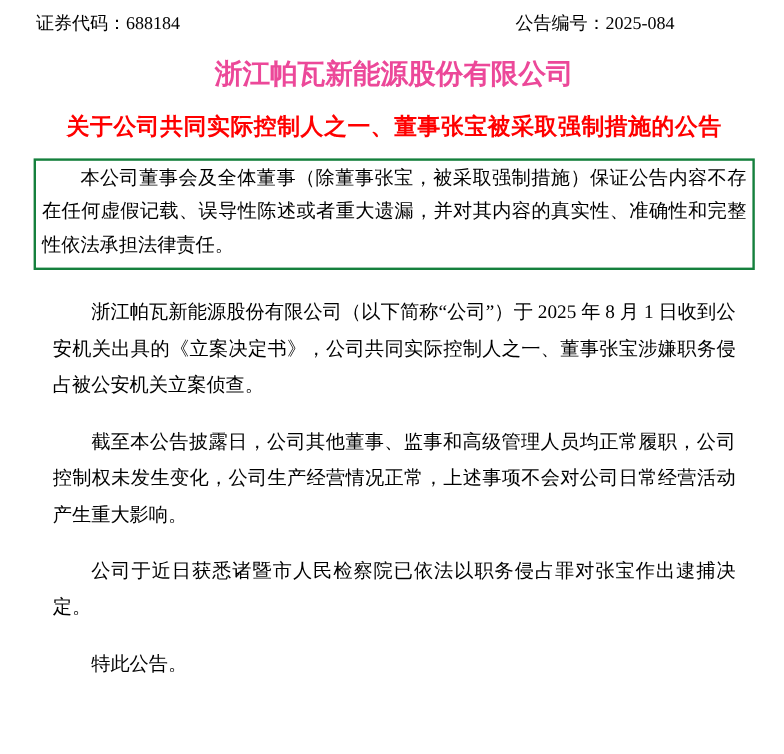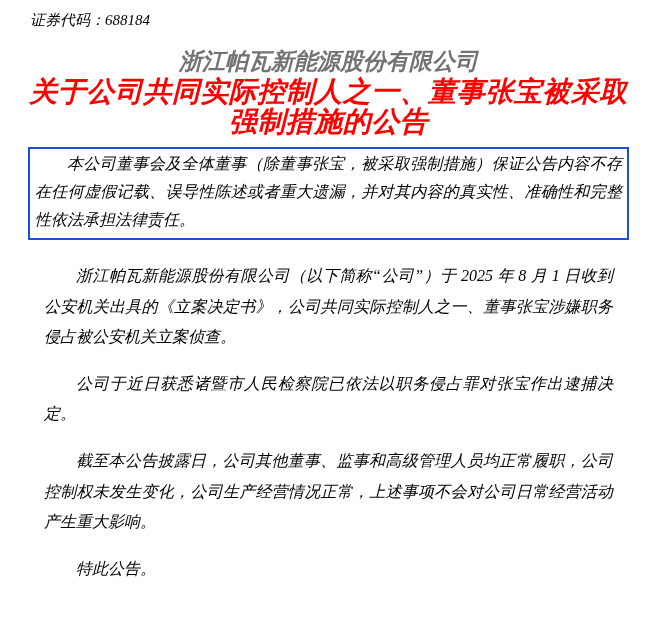--- a/index.html
+++ b/index.html
@@ -8,57 +8,56 @@
     background: #ffffff;
     overflow: hidden;
   }
   .page {
     box-sizing: border-box;
     width: 653px; height: 482px;
     padding: 10px 24px 0 28px;
     background: #ffffff;
     color: #000000;
     font-family: "Liberation Serif", "DejaVu Serif", serif;
-    font-style: italic;
   }
   .header-row {
     display: flex;
     justify-content: space-between;
     align-items: baseline;
     box-sizing: border-box;
     width: 534px;
     padding-left: 2px;
     font-size: 15px;
     line-height: 20px;
     white-space: nowrap;
   }
   .company-title {
     margin: 16px 0 0 0;
     text-align: center;
     font-family: "Liberation Sans", "DejaVu Sans", sans-serif;
     font-weight: bold;
     font-size: 23px;
     line-height: 30px;
-    color: #737373;
+    color: #ec4899;
   }
   .subject-title {
-    margin: 1px 0 0 0;
+    margin: 16px 0 0 0;
     text-align: center;
     font-family: "Liberation Sans", "DejaVu Sans", sans-serif;
     font-weight: bold;
-    font-size: 28px;
+    font-size: 19px;
     line-height: 30px;
     letter-spacing: 0.5px;
     color: #ff0000;
   }
   .disclaimer-box {
     box-sizing: border-box;
     margin-top: 10px;
     width: 100%;
-    border: 2px solid #1d4ed8;
+    border: 2px solid #15803d;
     padding: 1px 5px 4px 5px;
   }
   .disclaimer-box p {
     margin: 0;
     font-size: 16px;
     line-height: 28px;
     text-indent: 32px;
     text-align: justify;
     text-justify: inter-ideograph;
   }
@@ -72,30 +71,31 @@
     text-justify: inter-ideograph;
   }
 </style>
 </head>
 <body>
 
 <div class="page">
 
   <div class="header-row">
     <div><span>证券代码：</span><span>688184</span></div>
+    <div><span>公告编号：</span><span>2025-084</span></div>
   </div>
 
   <h1 class="company-title">浙江帕瓦新能源股份有限公司</h1>
 
   <h2 class="subject-title">关于公司共同实际控制人之一、董事张宝被采取强制措施的公告</h2>
 
   <div class="disclaimer-box">
     <p>本公司董事会及全体董事（除董事张宝，被采取强制措施）保证公告内容不存在任何虚假记载、误导性陈述或者重大遗漏，并对其内容的真实性、准确性和完整性依法承担法律责任。</p>
   </div>
 
   <div class="body-block">
       <p class="para">浙江帕瓦新能源股份有限公司（以下简称“公司”）于 2025 年 8 月 1 日收到公安机关出具的《立案决定书》，公司共同实际控制人之一、董事张宝涉嫌职务侵占被公安机关立案侦查。</p>
+      <p class="para">截至本公告披露日，公司其他董事、监事和高级管理人员均正常履职，公司控制权未发生变化，公司生产经营情况正常，上述事项不会对公司日常经营活动产生重大影响。</p>
       <p class="para">公司于近日获悉诸暨市人民检察院已依法以职务侵占罪对张宝作出逮捕决定。</p>
-      <p class="para">截至本公告披露日，公司其他董事、监事和高级管理人员均正常履职，公司控制权未发生变化，公司生产经营情况正常，上述事项不会对公司日常经营活动产生重大影响。</p>
       <p class="para">特此公告。</p>
     </div>
 
 </div>
 
 </body></html>

